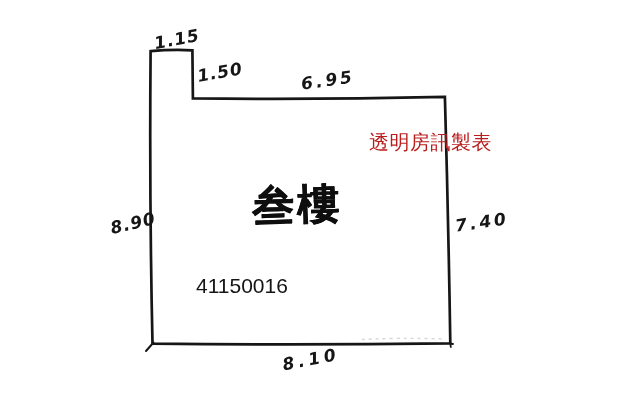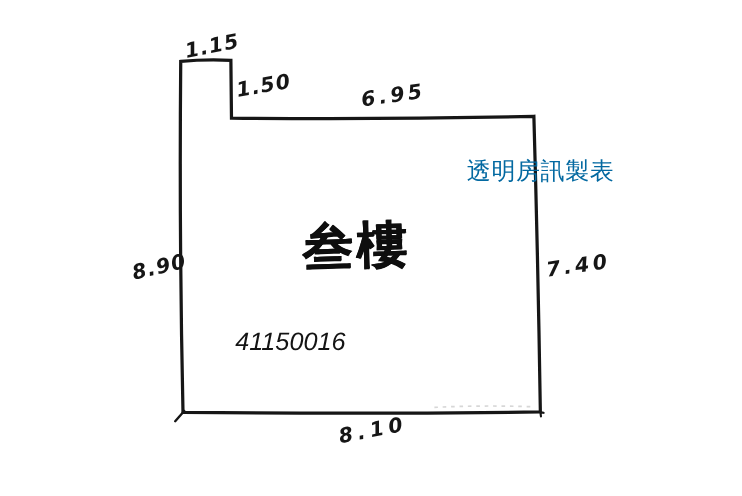--- a/index.html
+++ b/index.html
@@ -35,27 +35,27 @@
     font-size: 42px;
     line-height: 46px;
     color: #0e0e0e;
     letter-spacing: 3px;
     transform: rotate(-2deg);
     text-shadow: 0.6px 0 0 #0e0e0e, 0 0.6px 0 #0e0e0e;
     white-space: nowrap;
   }
   .credit {
     position: absolute;
-    left: 389px; top: 129px;
+    left: 369px; top: 129px;
     font-size: 20px;
-    color: #0369a1;
+    color: #b91c1c;
     letter-spacing: 0.5px;
     white-space: nowrap;
   }
-  .id-line { position: absolute; font-size: 21px; color: #141414; white-space: nowrap; font-style: italic; }
+  .id-line { position: absolute; font-size: 21px; color: #141414; white-space: nowrap; }
   .id-line-1 { left: 196px; top: 274px; }
   .id-line-2 { left: 183px; top: 296px; }
 </style>
 </head>
 <body>
 
 <div class="canvas">
 
   <svg class="plan-svg" width="618" height="413" viewBox="0 0 618 413">
 

